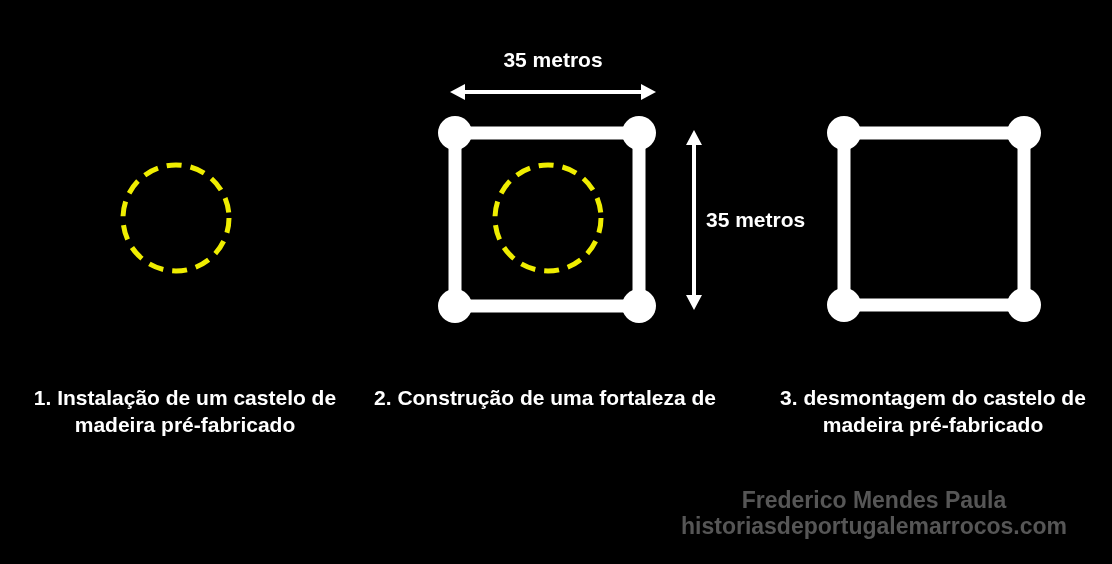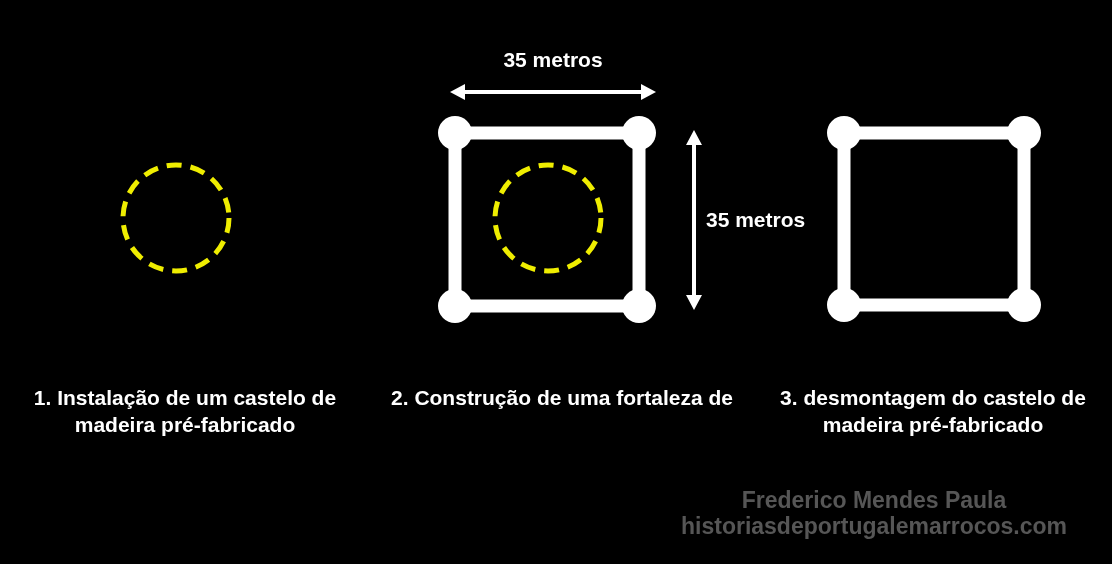--- a/index.html
+++ b/index.html
@@ -97,21 +97,21 @@
     <circle class="tower" cx="205" cy="25" r="17"></circle>
     <circle class="tower" cx="25" cy="197" r="17"></circle>
     <circle class="tower" cx="205" cy="197" r="17"></circle>
   </svg>
 
   <div class="caption" style="left:0px; top:384px; width:370px;">
     <div class="caption-line">1. Instalação de um castelo de</div>
     <div class="caption-line">madeira pré-fabricado</div>
   </div>
 
-  <div class="caption" style="left:377px; top:384px; width:370px;">
+  <div class="caption" style="left:360px; top:384px; width:370px;">
     <div class="caption-line">2. Construção de uma fortaleza de</div>
   </div>
 
   <div class="caption" style="left:748px; top:384px; width:370px;">
     <div class="caption-line">3. desmontagem do castelo de</div>
     <div class="caption-line">madeira pré-fabricado</div>
   </div>
 
   <div class="watermark" style="left:624px; top:487px; width:500px;">
     <div class="wm-line">Frederico Mendes Paula</div>

